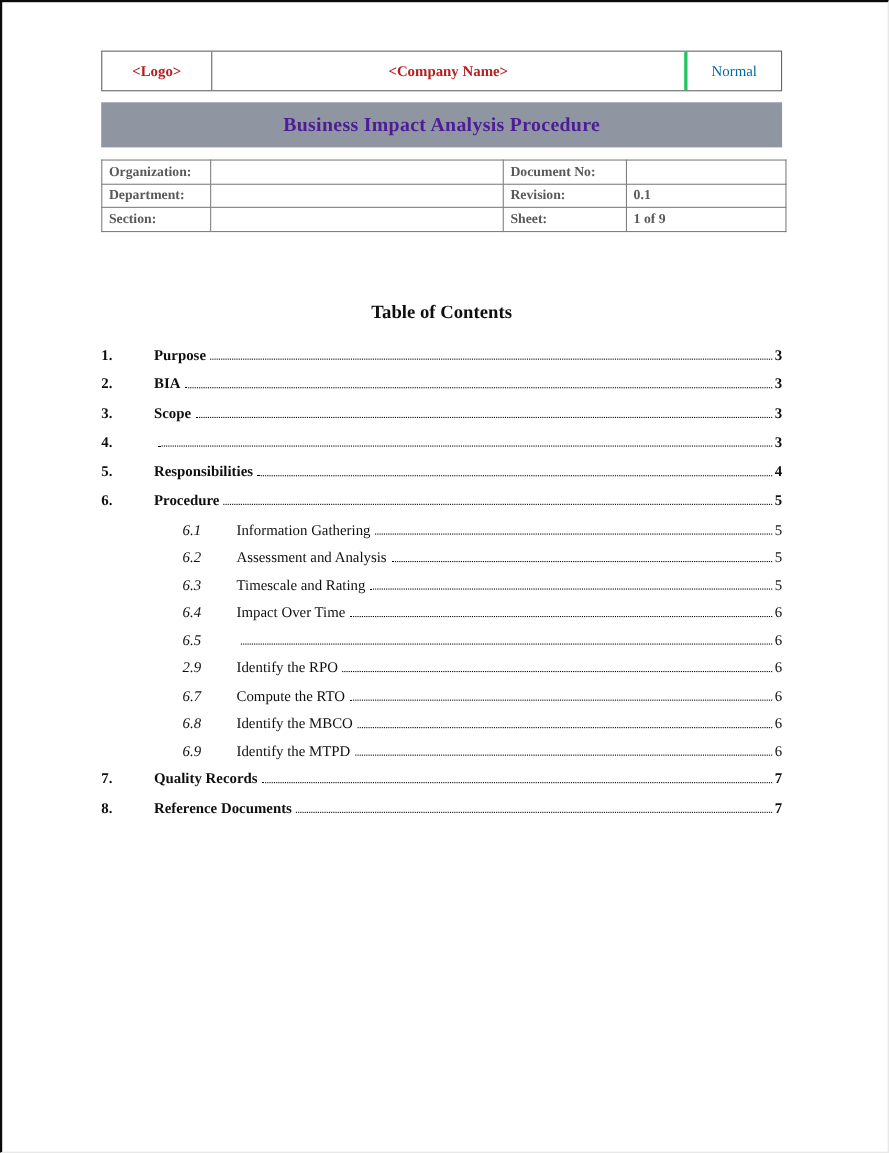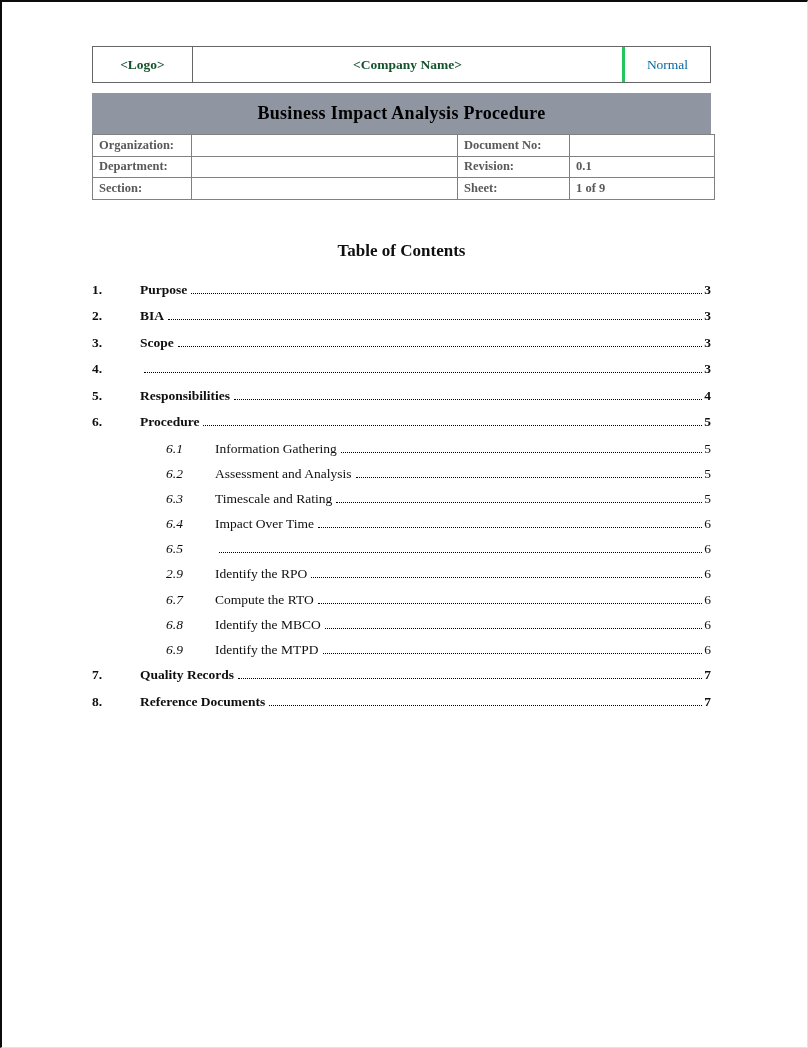--- a/index.html
+++ b/index.html
@@ -14,49 +14,49 @@
     font-family: "Liberation Serif", serif;
     color: #1a1a1a;
     overflow: hidden;
   }
   .page { padding: 44px 96px 0 90px; }
 
   
   .hdr { display: flex; border: 1px solid #666; height: 37px; }
   .hdr-cell {
     display: flex; align-items: center; justify-content: center;
-    font-size: 13.5px; font-weight: bold; color: #14532d;
+    font-size: 13.5px; font-weight: bold; color: #b91c1c;
   }
   .hdr-logo { width: 100px; border-right: 1px solid #666; }
   .hdr-company { flex: 1; border-right: 3px solid #22c55e; }
   .hdr-class { width: 85px; font-weight: normal; color: #0369a1; }
 
   
   .banner {
     margin-top: 10px; height: 41px;
     display: flex; align-items: center; justify-content: center;
     font-size: 18px; font-weight: bold; color: #f4f5f7;
     letter-spacing: 0.3px;
   }
 
   
   table.info {
-    margin-top: 0; width: 100%;
+    margin-top: 11px; width: 100%;
     border-collapse: collapse; table-layout: fixed;
   }
   table.info td {
     border: 1px solid #808080;
     height: 21.5px;
     font-size: 12.5px; font-weight: bold; color: #595959;
     padding: 0 0 0 6px; vertical-align: middle;
   }
 
   
   .toc-heading {
-    margin-top: 41px; text-align: center;
+    margin-top: 63px; text-align: center;
     font-size: 17px; font-weight: bold; color: #0f0f0f;
   }
   .toc-list { margin-top: 16px; }
   .toc-row {
     display: flex; align-items: baseline;
     font-size: 13.5px; color: #0f0f0f;
     height: 25.2px; line-height: 25.2px;
   }
   .toc-row.l1 { font-weight: bold; height: 26.5px; line-height: 26.5px; }
   .toc-num { flex: none; width: 48px; }
@@ -79,21 +79,21 @@
       <span>&lt;Logo&gt;</span>
     </div>
     <div class="hdr-cell hdr-company">
       <span>&lt;Company Name&gt;</span>
     </div>
     <div class="hdr-cell hdr-class">
       <span>Normal</span>
     </div>
   </div>
 
-  <div class="banner" style="background: rgb(143, 150, 162); color: #000000;">
+  <div class="banner" style="background: rgb(143, 150, 162); color: #4c1d95;">
     <span>Business Impact Analysis Procedure</span>
   </div>
 
   <table class="info">
     <colgroup>
       <col style="width:99px">
         <col style="width:266px">
         <col style="width:112px">
         <col style="width:145px">
     </colgroup>

